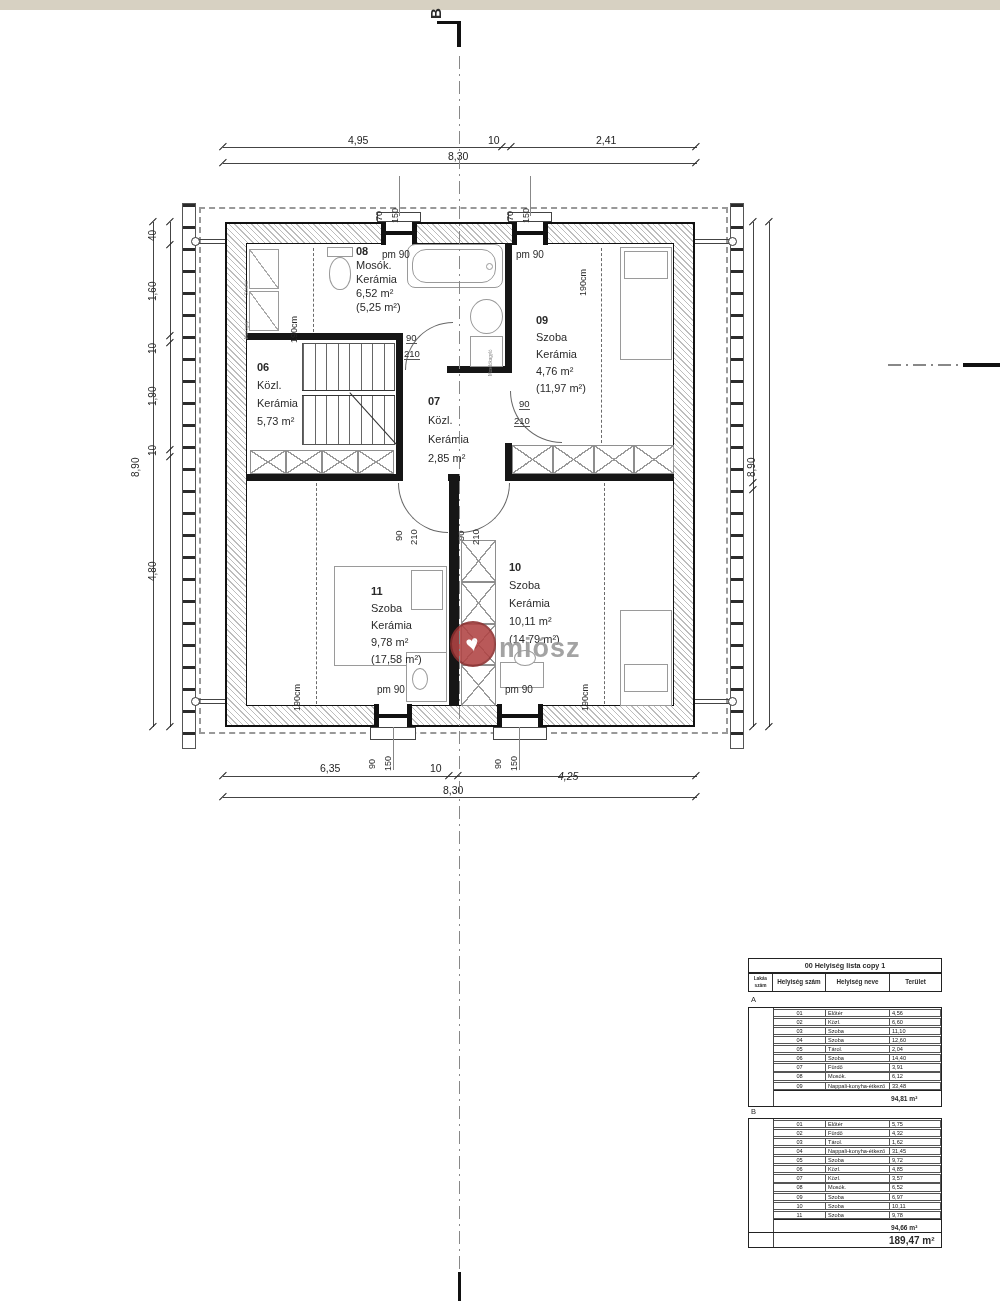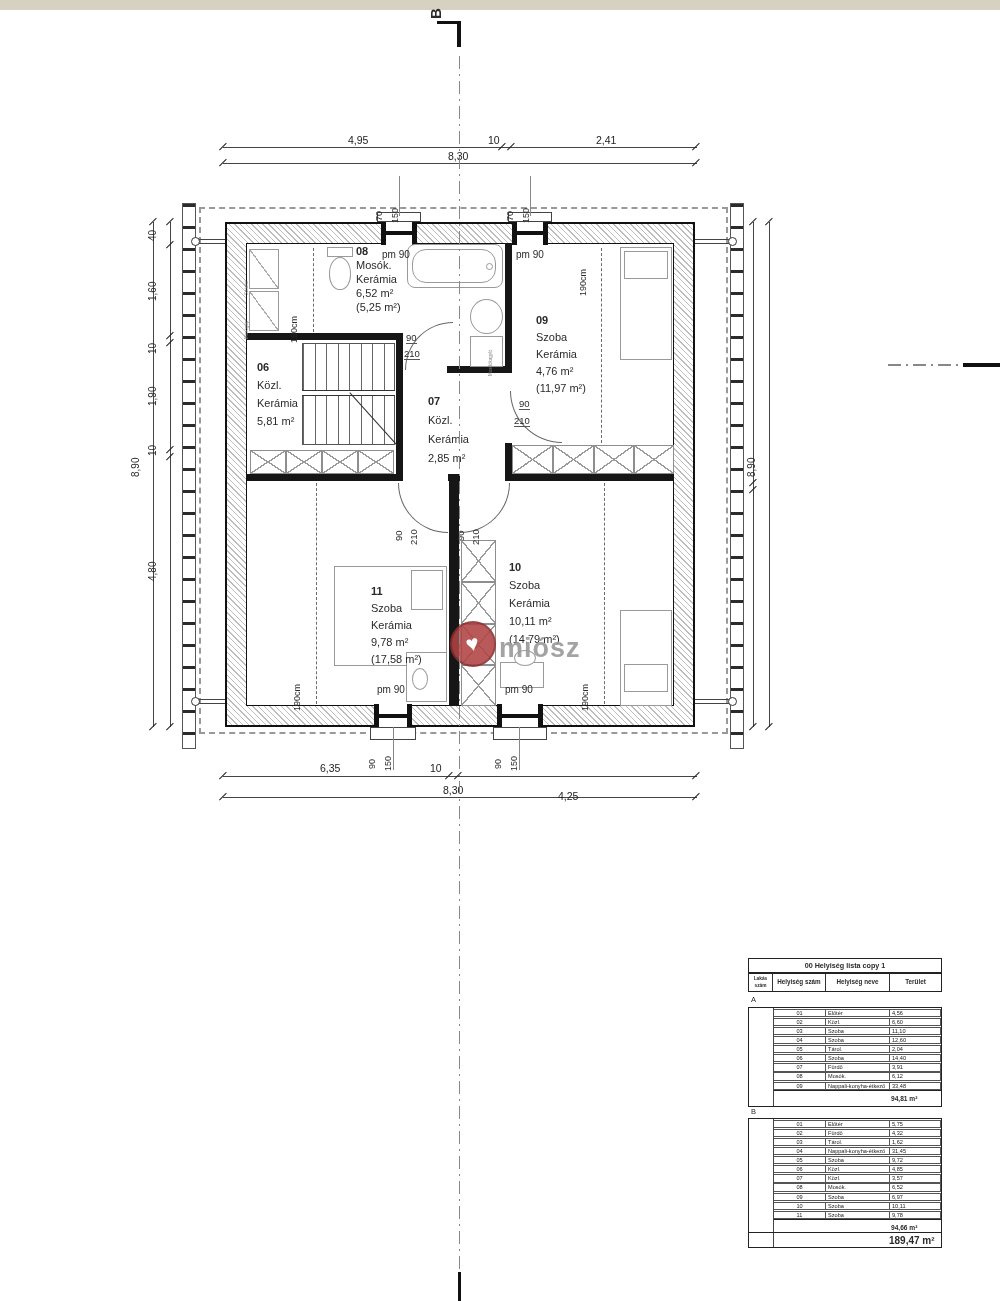--- a/index.html
+++ b/index.html
@@ -81,21 +81,21 @@
   <div class="hline" style="left:223px;top:776px;width:474px;"></div>
   <div class="hline" style="left:223px;top:797px;width:474px;"></div>
   <div class="tick" style="left:218px;top:775px;"></div>
     <div class="tick" style="left:444px;top:775px;"></div>
   <div class="tick" style="left:453px;top:775px;"></div>
     <div class="tick" style="left:691px;top:775px;"></div>
   <div class="tick" style="left:218px;top:796px;"></div>
     <div class="tick" style="left:691px;top:796px;"></div>
   <div class="dimlab" style="left:320px;top:762px;">6,35</div>
   <div class="dimlab" style="left:430px;top:762px;">10</div>
-  <div class="dimlab" style="left:558px;top:790px;">4,25</div>
+  <div class="dimlab" style="left:558px;top:770px;font-style:italic;">4,25</div>
   <div class="dimlab" style="left:443px;top:784px;">8,30</div>
 
   <div class="vline" style="left:170px;top:222px;height:505px;"></div>
   <div class="vline" style="left:153px;top:222px;height:505px;"></div>
   <div class="vtick" style="left:165px;top:221px;"></div>
     <div class="vtick" style="left:165px;top:244px;"></div>
   <div class="vtick" style="left:165px;top:335px;"></div>
     <div class="vtick" style="left:165px;top:342px;"></div>
   <div class="vtick" style="left:165px;top:449px;"></div>
     <div class="vtick" style="left:165px;top:456px;"></div>
@@ -271,21 +271,21 @@
     <div class="rnum">09</div>
     <div>Szoba</div>
     <div>Kerámia</div>
     <div>4,76 m²</div>
     <div>(11,97 m²)</div>
   </div>
   <div class="t room-label" style="left:257px;top:358px;font-size:11px;line-height:18px;">
     <div class="rnum">06</div>
     <div>Közl.</div>
     <div>Kerámia</div>
-    <div>5,81 m²</div>
+    <div>5,73 m²</div>
   </div>
   <div class="t room-label" style="left:428px;top:392px;font-size:11px;line-height:19px;">
     <div class="rnum">07</div>
     <div>Közl.</div>
     <div>Kerámia</div>
     <div>2,85 m²</div>
   </div>
   <div class="t room-label" style="left:509px;top:558px;font-size:11px;line-height:18px;">
     <div class="rnum">10</div>
     <div>Szoba</div>

